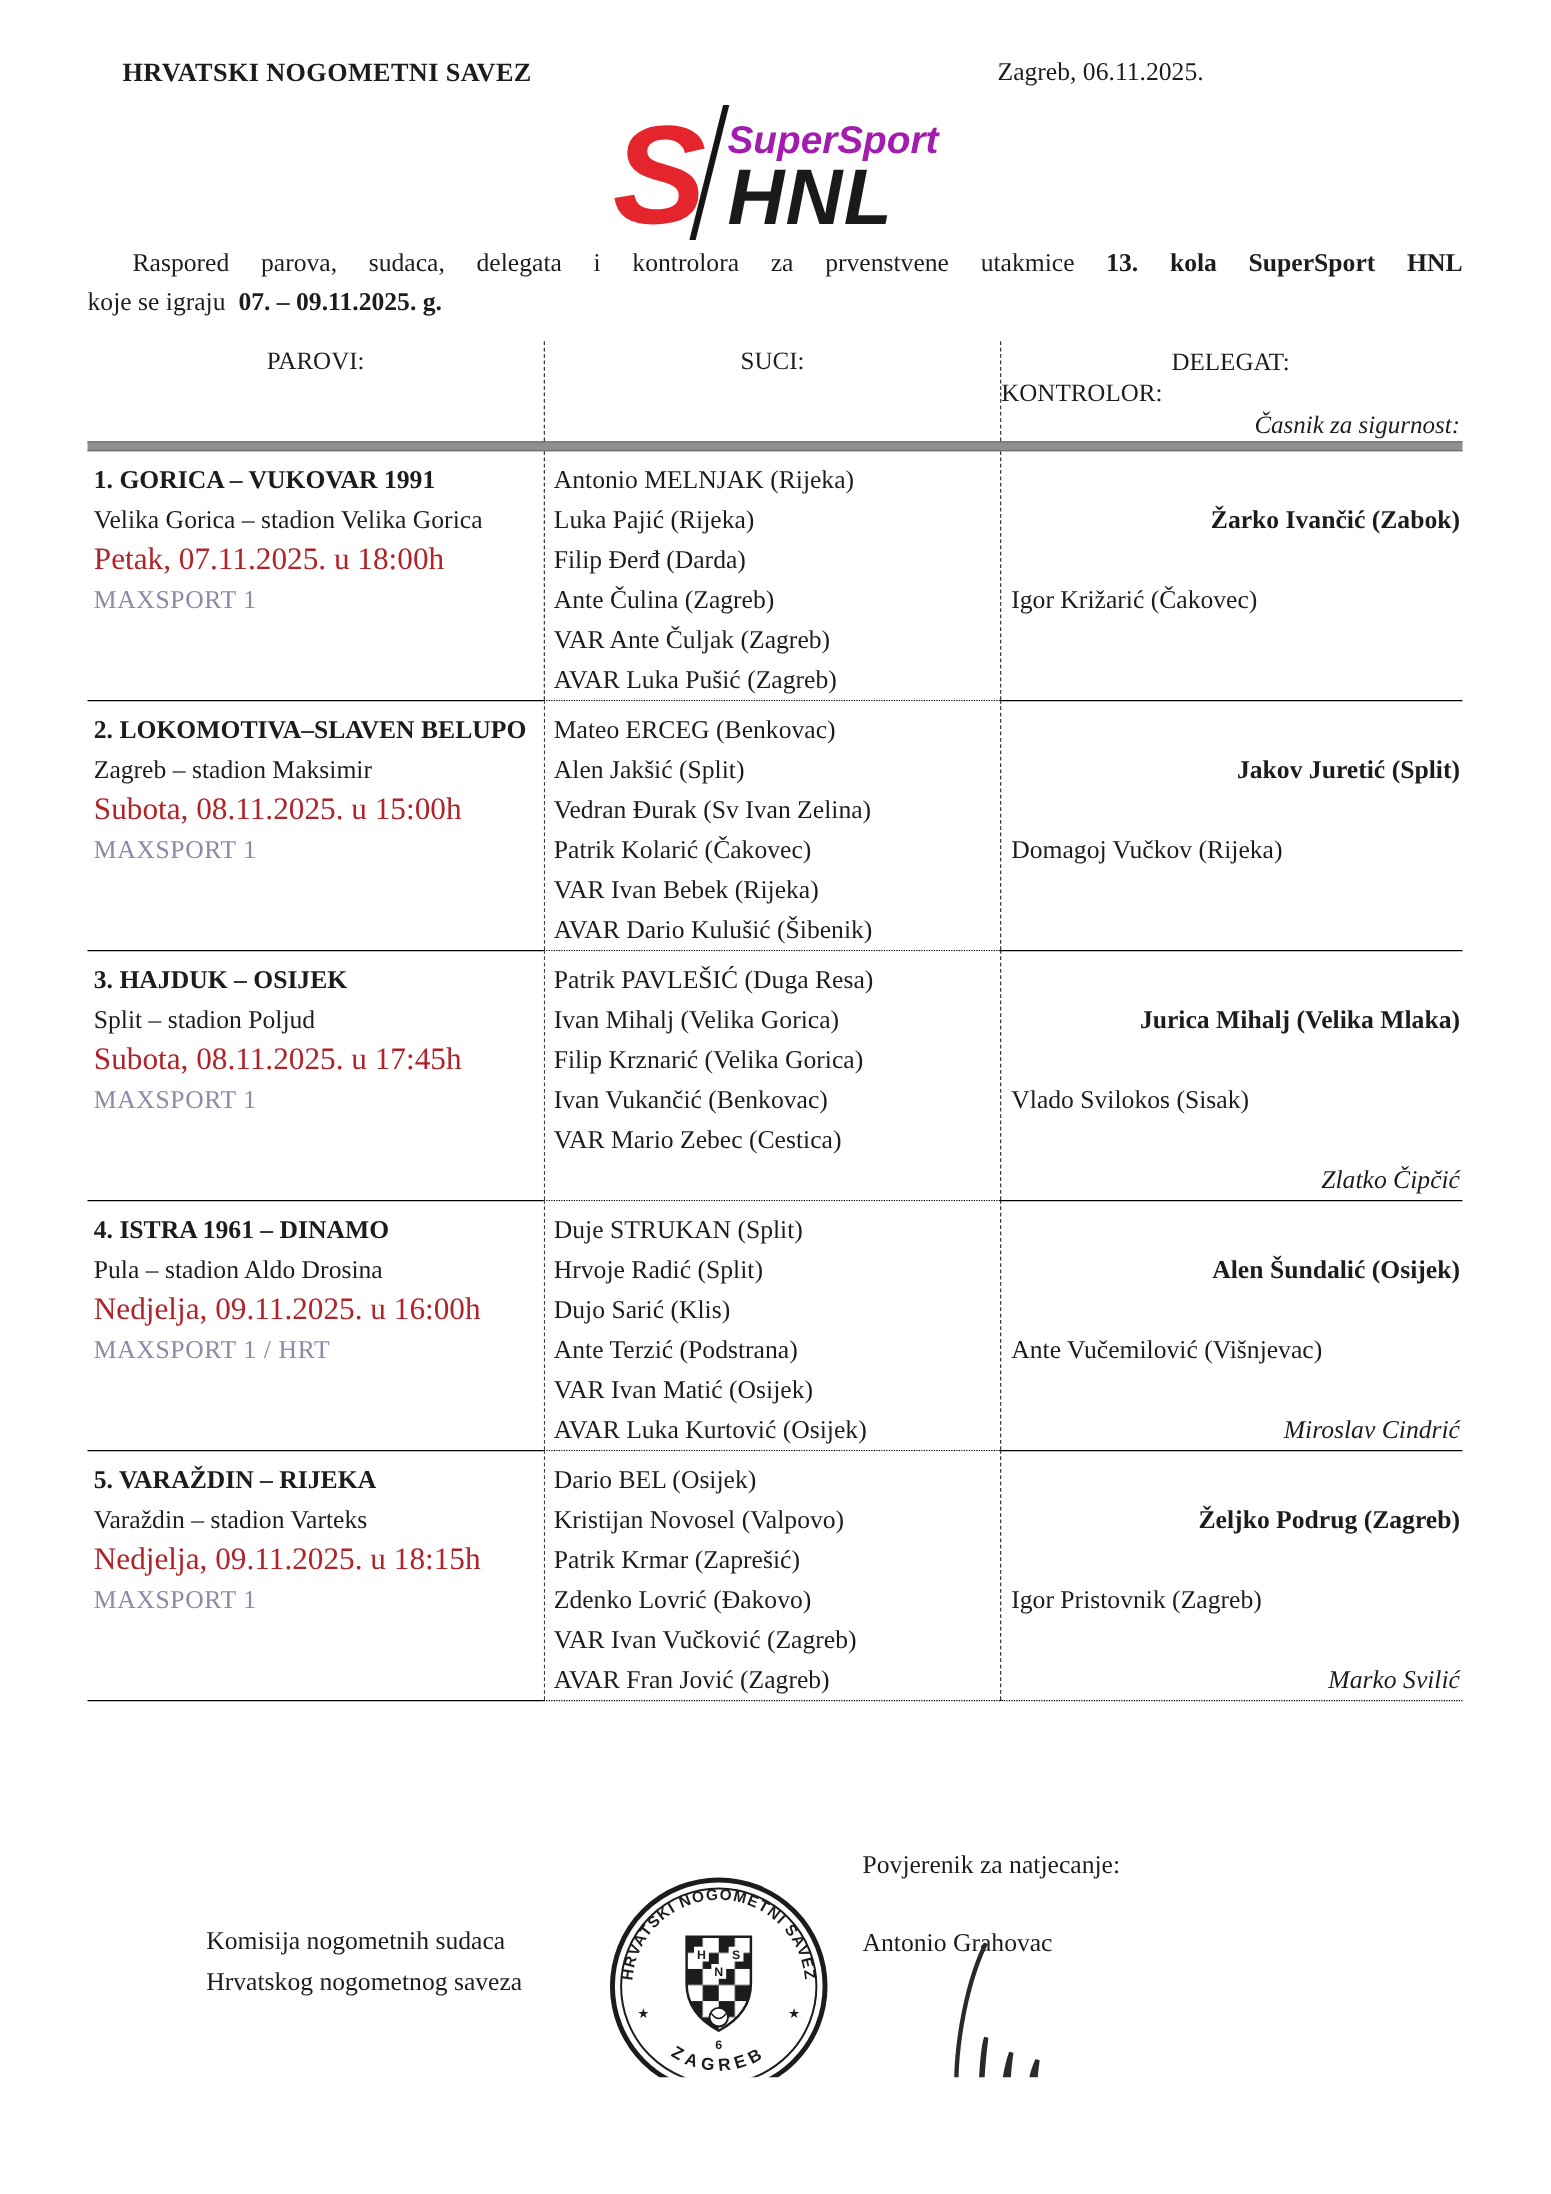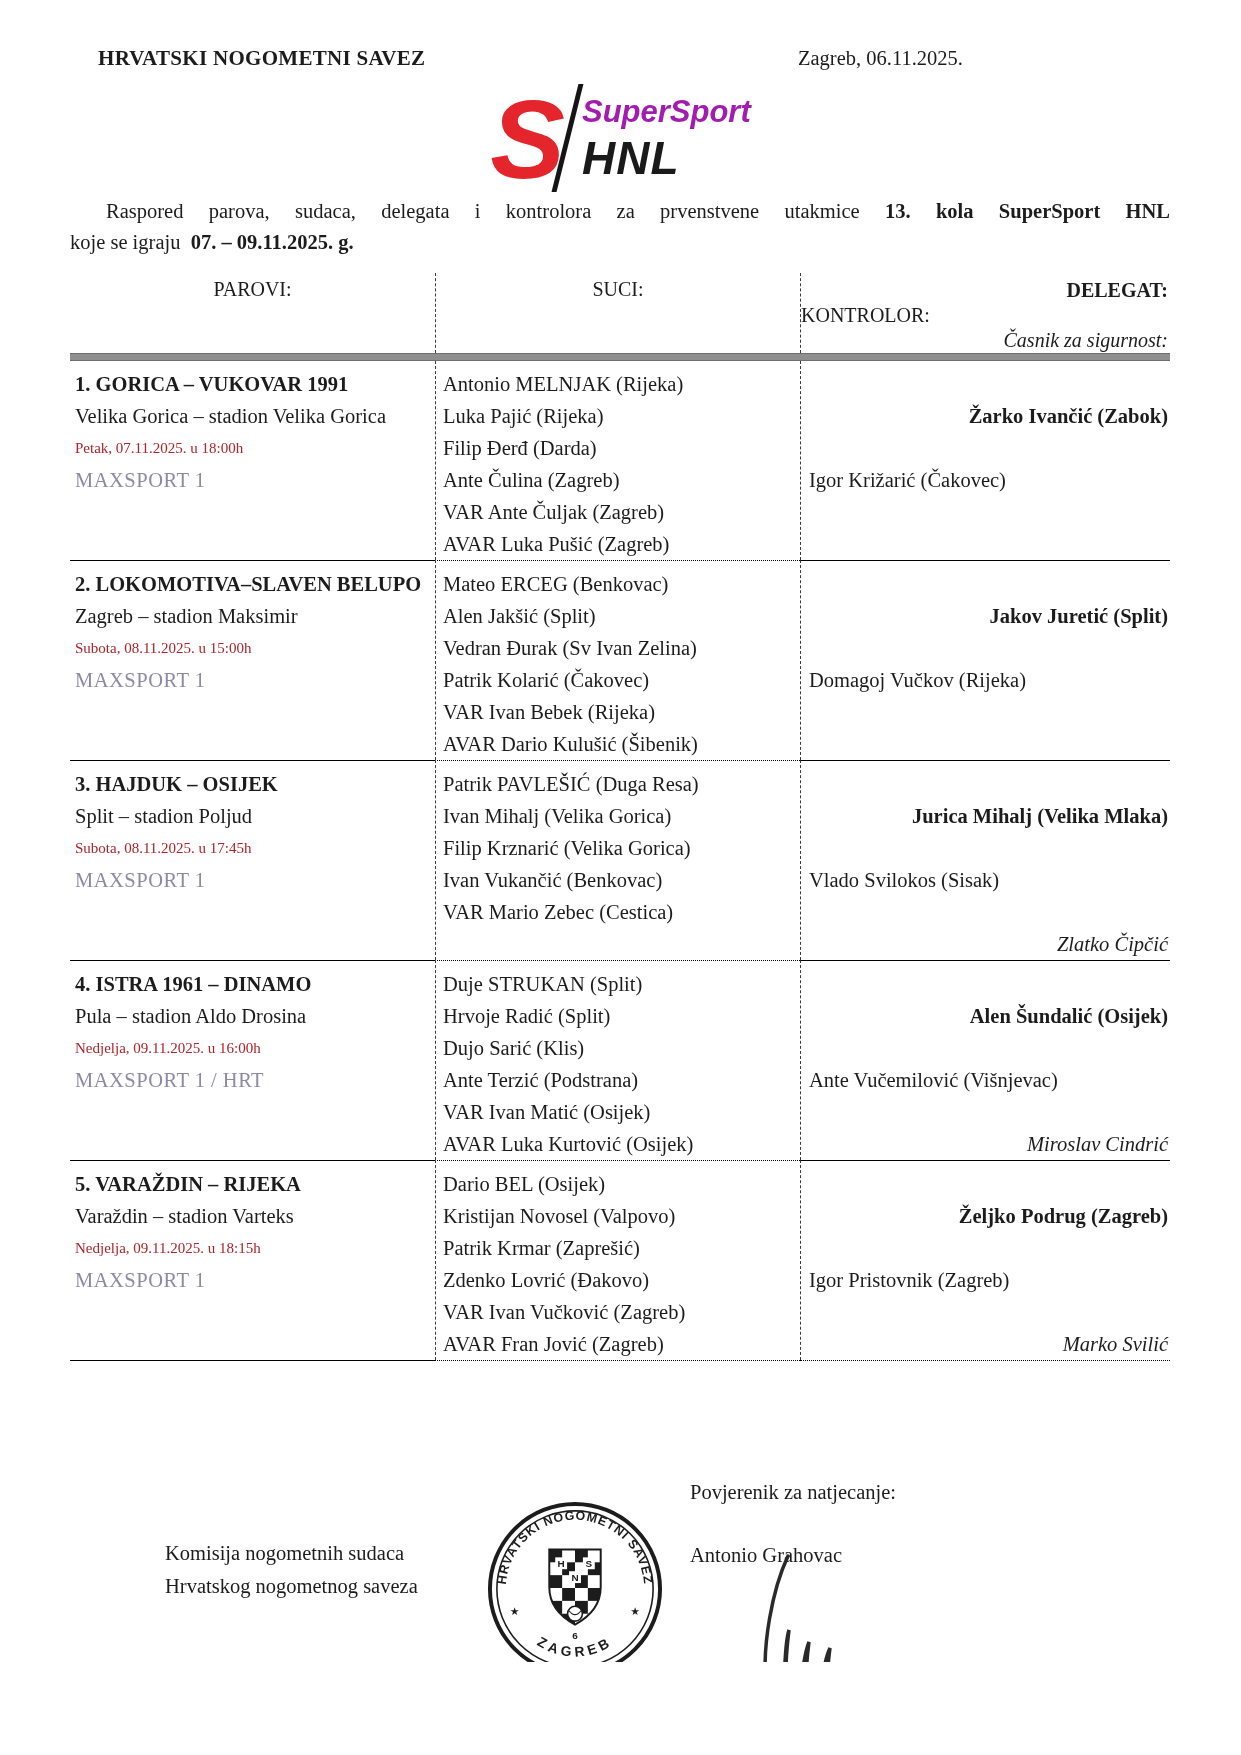--- a/index.html
+++ b/index.html
@@ -11,55 +11,55 @@
   .doc-date{position:absolute;left:798px;top:47px;font-size:20.5px;}
 
   
   .logo{position:absolute;top:84px;left:0;width:100%;display:flex;justify-content:center;align-items:flex-end;
         font-family:"Liberation Sans","DejaVu Sans",sans-serif;}
   .logo-inner{display:flex;align-items:flex-end;}
   .logo-s{font-size:112px;line-height:92px;font-weight:bold;font-style:italic;color:#e4252b;letter-spacing:-4px;}
   .logo-slash{width:5px;height:108px;background:#151515;transform:skewX(-14deg);margin:0 12px -6px 4px;}
   .logo-right{display:flex;flex-direction:column;justify-content:flex-end;}
   .logo-top{font-size:31px;font-weight:bold;font-style:italic;color:#a21caf;letter-spacing:0;}
-  .logo-bottom{font-size:46px;line-height:56px;font-weight:bold;font-style:italic;color:#1a1a1a;letter-spacing:1px;}
+  .logo-bottom{font-size:63px;line-height:56px;font-weight:bold;font-style:italic;color:#1a1a1a;letter-spacing:1px;}
 
   
   .intro{position:absolute;left:70px;top:196px;width:1100px;font-size:20.5px;line-height:31px;}
   .intro .l1{text-align:justify;text-align-last:justify;text-indent:36px;}
   .intro b{font-weight:bold;}
 
   
   .tbl{position:absolute;left:70px;top:273px;width:1100px;}
   .thead{display:flex;min-height:74px;}
   .th{box-sizing:border-box;font-size:20px;padding-top:5px;}
   .th-left{width:365px;text-align:center;}
   .th-mid{width:365px;text-align:center;border-left:1.5px dashed #3a3a3a;}
   .th-right{width:370px;border-left:1.5px dashed #3a3a3a;line-height:25px;padding-right:2px;}
-  .th-right .h-delegat{text-align:right;font-weight:bold;}
+  .th-right .h-delegat{text-align:center;font-weight:normal;}
   .th-right .h-kontrolor{text-align:left;}
   .th-right .h-casnik{text-align:right;font-style:italic;}
   .thick-rule{height:6px;background:#8f8f8f;border-top:1px solid #6f6f6f;border-bottom:1px solid #6f6f6f;}
 
   .trow{display:flex;min-height:193px;}
   .cell{box-sizing:border-box;padding-top:7px;}
   .c-left{width:365px;padding-left:5px;padding-right:6px;}
   .c-mid{width:365px;border-left:1.5px dashed #3a3a3a;padding-left:7px;}
   .c-right{width:370px;border-left:1.5px dashed #3a3a3a;padding-left:8px;padding-right:2px;}
   .trow + .trow .c-left{border-top:1.5px solid #000;}
   .trow + .trow .c-mid{border-top:1.5px dotted #000;}
   .trow + .trow .c-right{border-top:1.5px solid #000;}
   .tbl-bottom{display:flex;height:0;}
   .tbl-bottom .b1{width:365px;border-top:1.5px solid #000;}
   .tbl-bottom .b2{width:365px;border-top:1.5px dotted #000;}
   .tbl-bottom .b3{width:370px;border-top:1.5px dotted #000;}
 
   .m-title{font-weight:bold;font-size:20.5px;line-height:32px;white-space:nowrap;}
   .m-venue{font-size:20.5px;line-height:32px;white-space:nowrap;}
-  .m-dt{color:#b02328;font-size:15px;line-height:32px;white-space:nowrap;}
+  .m-dt{color:#b02328;font-size:25px;line-height:32px;white-space:nowrap;}
   .m-tv{color:#8d89a6;font-size:20.5px;line-height:32px;letter-spacing:.5px;white-space:nowrap;}
   .official-line{font-size:20.5px;line-height:32px;white-space:nowrap;}
   .r-delegate{margin-top:32px;height:32px;line-height:32px;text-align:right;font-weight:bold;font-size:20.5px;white-space:nowrap;}
   .r-controller{margin-top:32px;height:32px;line-height:32px;font-size:20.5px;white-space:nowrap;}
   .r-security{margin-top:32px;height:32px;line-height:32px;text-align:right;font-style:italic;font-size:20.5px;white-space:nowrap;}
 
   
   .f-left{position:absolute;left:165px;top:1537px;font-size:20.5px;line-height:33px;}
   .f-right{position:absolute;left:690px;top:1480px;font-size:20.5px;line-height:25px;}
   .f-right .name{margin-top:38px;}

